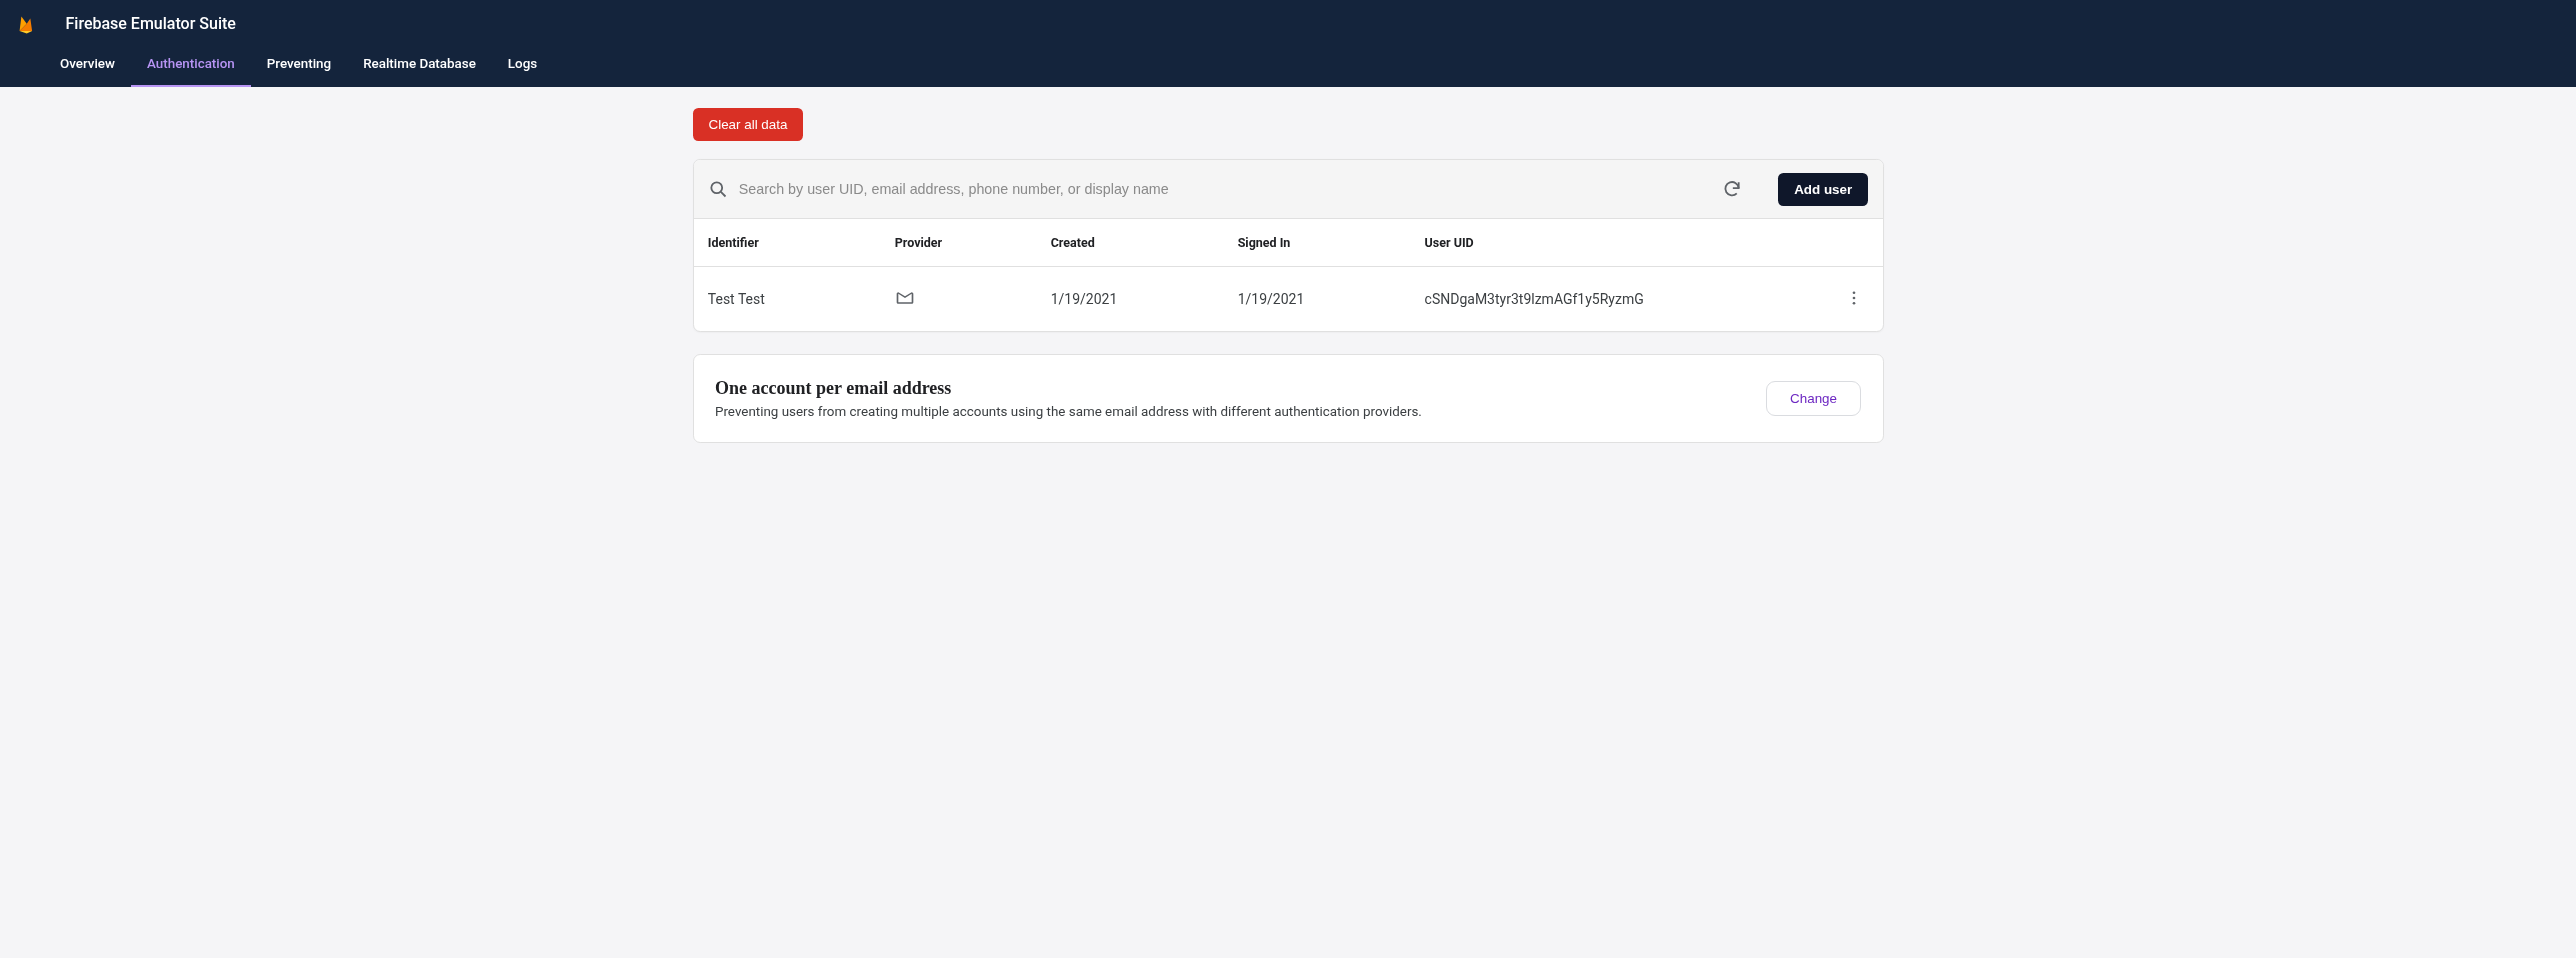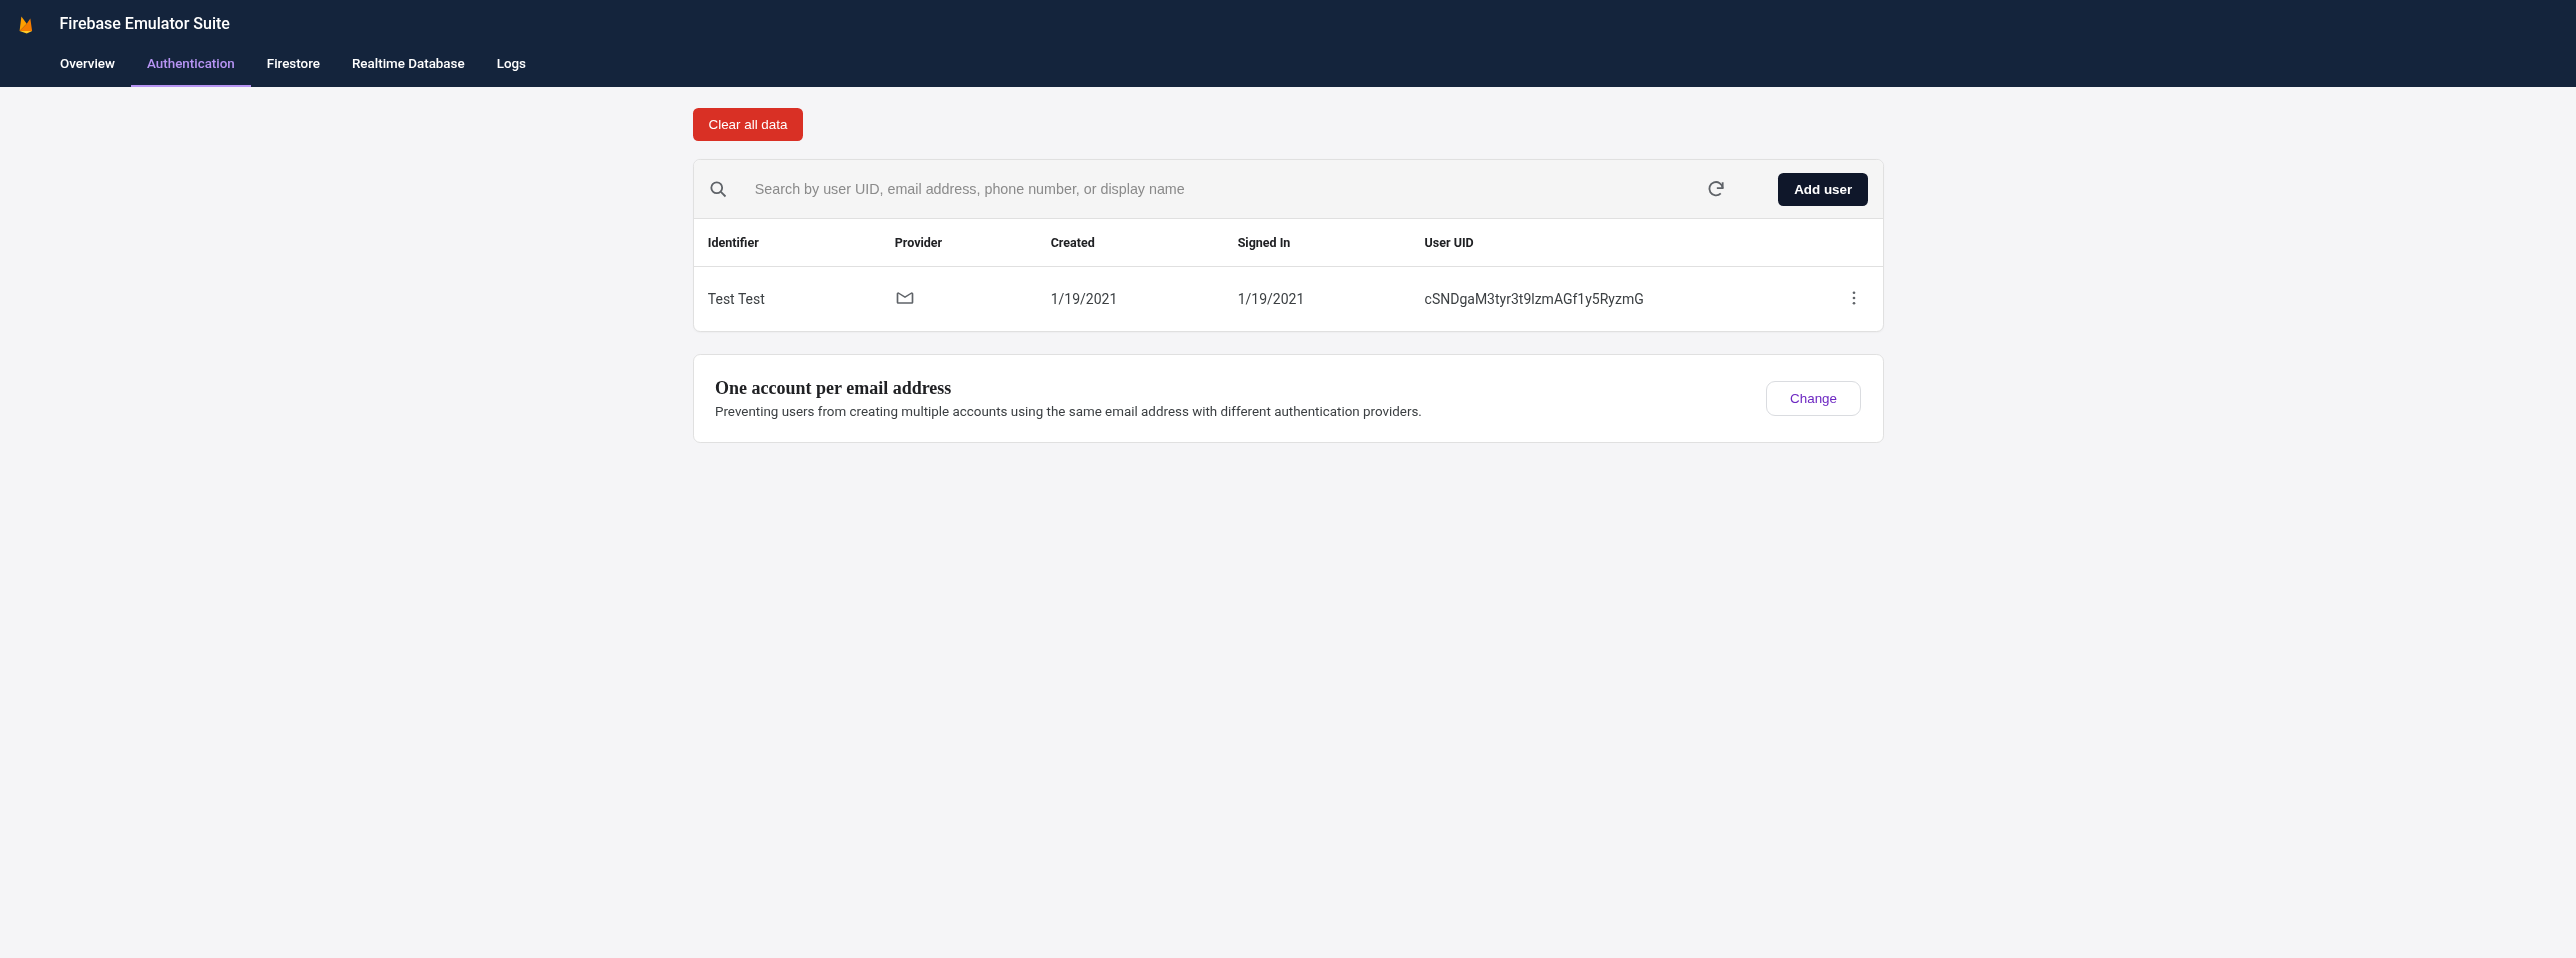--- a/index.html
+++ b/index.html
@@ -10,21 +10,21 @@
     font-size: 12.5px;
   }
   .header {
     background: #14243c;
     color: #fff;
     padding: 0;
   }
   .title-row {
     display: flex;
     align-items: center;
-    gap: 22px;
+    gap: 28px;
     padding: 12.5px 16px 9px 16px;
   }
   .logo {
     width: 21.5px;
     height: 21.5px;
   }
   .app-title {
     font-size: 16px;
     font-weight: 500;
     color: #fff;
@@ -70,21 +70,21 @@
     border: 0.9px solid #e0e0e0;
     border-radius: 7.2px;
     overflow: hidden;
     box-shadow: 0 0.9px 1.8px rgba(0,0,0,0.03);
   }
   .search-row {
     display: flex;
     align-items: center;
     background: #f5f5f5;
     padding: 12.5px 14.3px;
-    gap: 27px;
+    gap: 11px;
     border-bottom: 0.9px solid #e0e0e0;
   }
   .search-icon, .refresh-icon, .more-icon {
     color: #5f6368;
     display: flex;
     align-items: center;
     justify-content: center;
   }
   .search-input {
     flex: 1;
@@ -172,21 +172,21 @@
         <path fill="#FFA000" d="M4 20 L6 4 L12 12 Z"></path>
         <path fill="#F57C00" d="M4 20 L12 12 L16 6 L18 20 Z"></path>
         <path fill="#FFCA28" d="M4 20 L18 20 L12 23 Z"></path>
       </svg>
     </span>
     <span class="app-title">Firebase Emulator Suite</span>
   </div>
   <div class="tabs">
     <div class="tab">Overview</div>
     <div class="tab active">Authentication</div>
-    <div class="tab">Firestore</div>
+    <div class="tab">Preventing</div>
     <div class="tab">Realtime Database</div>
     <div class="tab">Logs</div>
   </div>
 </div>
 
 <div class="main">
 
   <div class="top-actions">
     <button class="btn-danger">Clear all data</button>
   </div>

